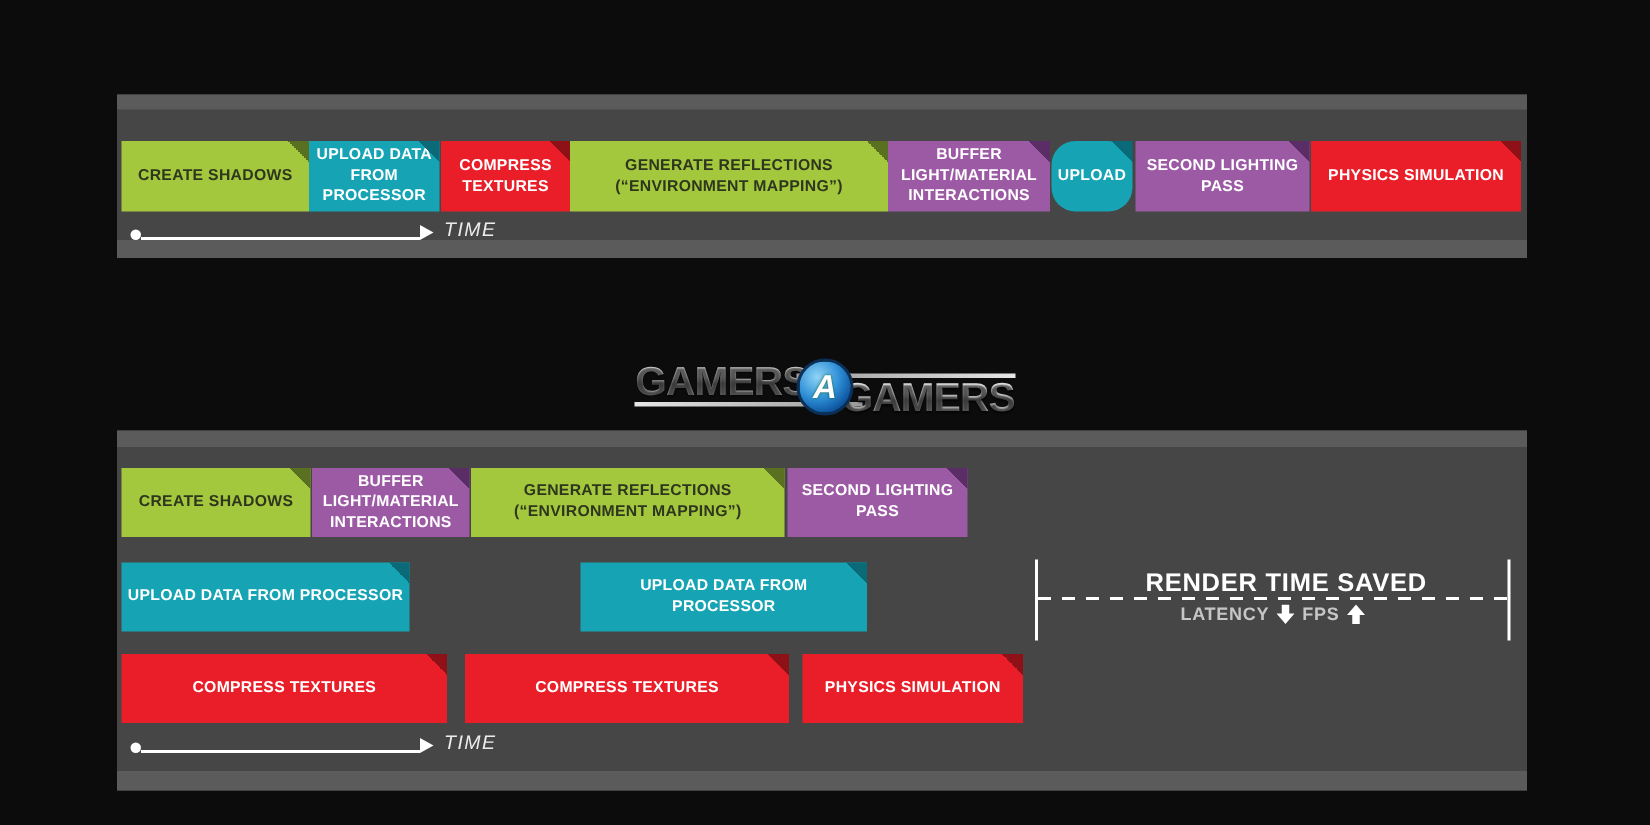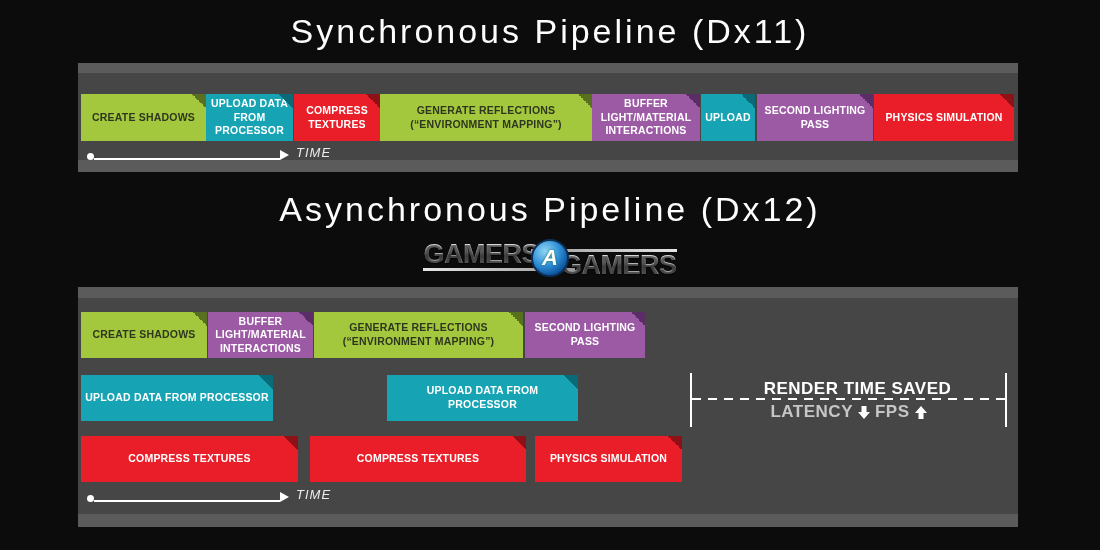--- a/index.html
+++ b/index.html
@@ -39,21 +39,21 @@
   .teal{background:#16a4b4;color:#ffffff;}
   .teal .fold{background:linear-gradient(to top right,rgba(0,0,0,0) 50%,#0b6a78 50%);}
   .purple{background:#9c5aa5;color:#ffffff;}
   .purple .fold{background:linear-gradient(to top right,rgba(0,0,0,0) 50%,#5b2d66 50%);}
   .red{background:#e91e28;color:#ffffff;}
   .red .fold{background:linear-gradient(to top right,rgba(0,0,0,0) 50%,#8d1117 50%);}
   
   .srow .blk{top:94px;height:47px;}
   .s0{left:81px;width:125px;} .s1{left:206px;width:87px;}
   .s2{left:294px;width:86px;} .s3{left:380px;width:212px;}
-  .s4{left:592px;width:108px;} .s5{left:701px;width:54px;}
+  .s4{left:592px;width:108px;} .s5{left:701px;width:54px;border-radius:16px;}
   .s6{left:757px;width:116px;} .s7{left:874px;width:140px;}
   
   .a0{left:81px;top:312px;width:126px;} .a1{left:208px;top:312px;width:105px;}
   .a2{left:314px;top:312px;width:209px;} .a3{left:525px;top:312px;width:120px;}
   .b0{left:81px;top:375px;width:192px;} .b1{left:387px;top:375px;width:191px;}
   .c0{left:81px;top:436px;width:217px;} .c1{left:310px;top:436px;width:216px;}
   .c2{left:535px;top:436px;width:147px;}
   
   .time-axis{position:absolute;left:87px;display:flex;align-items:flex-end;height:14px;}
   .ta-sync{top:146px;} .ta-async{top:488px;}
@@ -68,21 +68,21 @@
     position:absolute;left:692px;top:398px;width:313px;height:2px;
     background:repeating-linear-gradient(90deg,#fff 0 9px,rgba(0,0,0,0) 9px 16px);
   }
   .rts-title{
     position:absolute;left:690px;top:379px;width:335px;text-align:center;
     color:#fff;font-weight:700;font-size:17px;letter-spacing:.5px;white-space:nowrap;
   }
   .rts-sub{
     position:absolute;left:690px;top:402px;width:317px;
     display:flex;align-items:center;justify-content:center;gap:5px;
-    color:#c6c6c6;font-weight:700;font-size:17px;letter-spacing:.5px;
+    color:#c6c6c6;font-weight:700;font-size:12px;letter-spacing:.5px;
   }
   .rts-sub svg{display:block;}
   
   .gn-logo{position:absolute;left:0;top:236px;width:100%;display:flex;justify-content:center;align-items:center;height:44px;}
   .gn-word{
     position:relative;font-weight:700;font-size:27px;letter-spacing:-.5px;
     background:linear-gradient(180deg,#f7f7f7 0%,#cfcfcf 40%,#8f8f8f 55%,#e9e9e9 100%);
     -webkit-background-clip:text;background-clip:text;color:transparent;
     text-shadow:0 1px 1px rgba(0,0,0,.6);
   }
@@ -102,21 +102,20 @@
     border:2px solid #0b2f55;box-sizing:border-box;
     display:flex;align-items:center;justify-content:center;
   }
   .gn-globe span{color:#fff;font-weight:700;font-size:22px;font-style:italic;line-height:1;text-shadow:0 0 2px #063;}
 </style>
 </head>
 <body>
 
 <div class="stage">
 
-  <div class="big-title t-sync">Synchronous Pipeline (Dx11)</div>
 
   <div class="band band-sync">
     <div class="strip-top"></div>
     <div class="strip-bottom"></div>
   </div>
 
   <div class="srow">
     <div class="blk green s0">
         <span class="fold"></span>
         <span>CREATE SHADOWS</span>
@@ -151,21 +150,20 @@
       </div>
   </div>
 
   <div class="time-axis ta-sync">
     <span class="ta-dot"></span>
     <span class="ta-line"></span>
     <span class="ta-head"></span>
     <span class="ta-label">TIME</span>
   </div>
 
-  <div class="big-title t-async">Asynchronous Pipeline (Dx12)</div>
 
   <div class="gn-logo">
     <span class="gn-word gn-gamers">GAMERS</span>
     <span class="gn-globe">
         <span>A</span>
       </span>
     <span class="gn-word gn-nexus">GAMERS</span>
   </div>
 
   <div class="band band-async">

